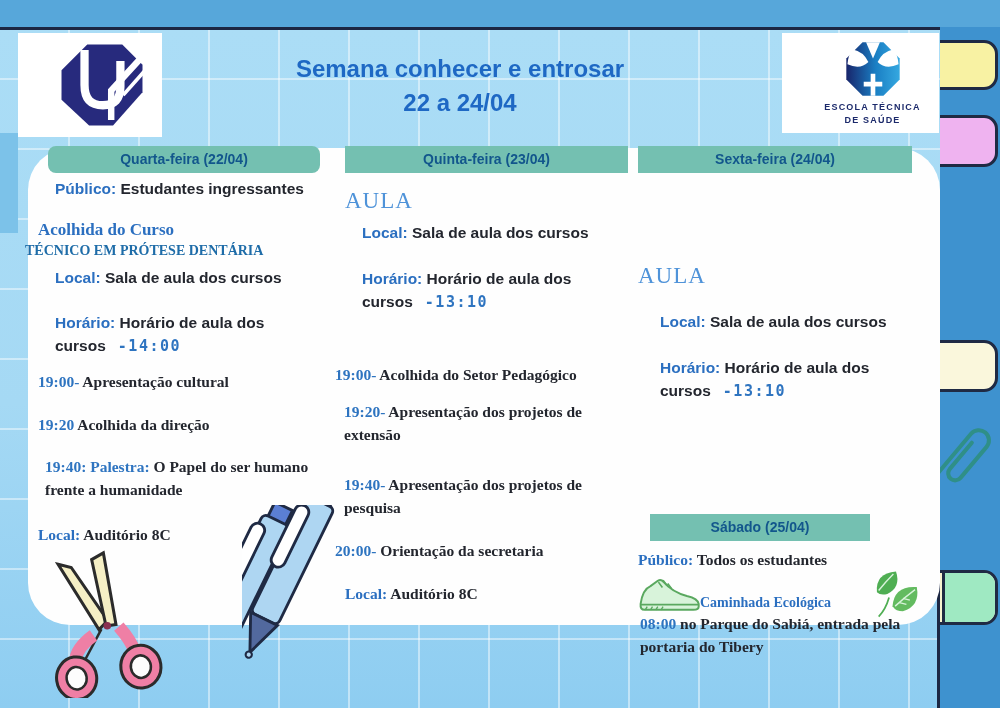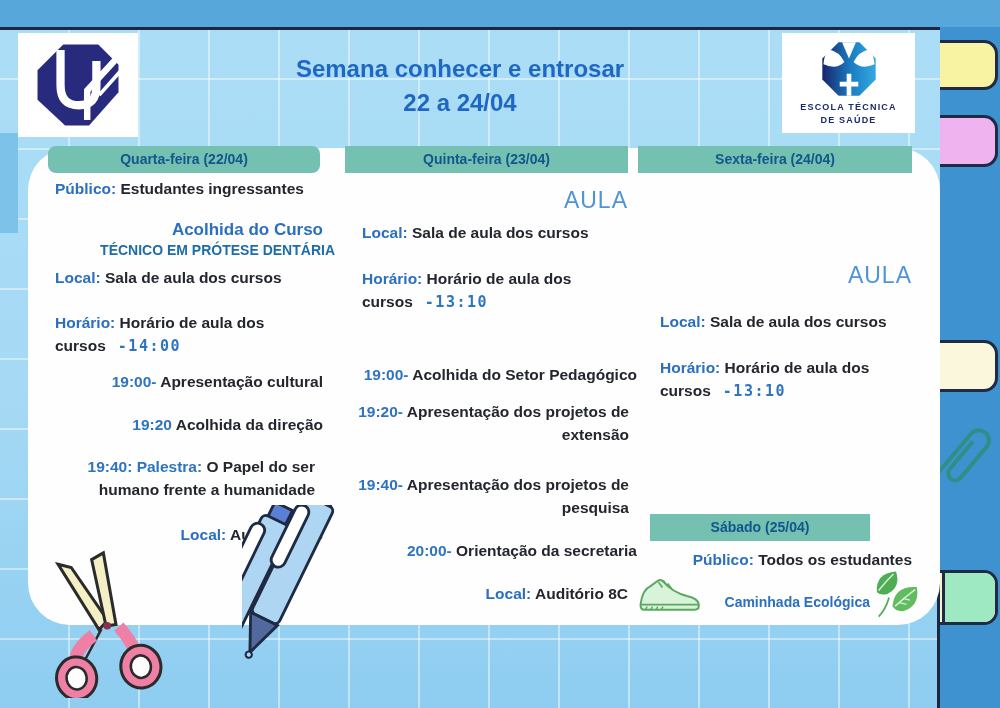--- a/index.html
+++ b/index.html
@@ -14,40 +14,40 @@
       repeating-linear-gradient(0deg, transparent 0 68px, rgba(255,255,255,.45) 68px 70px),
       linear-gradient(180deg,#abddf6 0%,#a5d9f4 55%,#8ecdf1 100%);
     border-top:3px solid #1c2743;box-sizing:border-box;z-index:1;}
   .left-accent{position:absolute;left:0;top:103px;width:18px;height:100px;background:#7cc2e9;}
   .right-edge-line{position:absolute;left:937px;top:555px;width:3px;height:153px;background:#1c2743;z-index:2;}
 
   .tab{position:absolute;width:68px;box-sizing:border-box;border:3px solid #1f2a44;
        border-radius:0 14px 14px 0;z-index:0;}
   .tab-inner{position:absolute;left:9px;top:0;right:0;bottom:0;border-radius:0 11px 11px 0;}
 
-  .logo-box{position:absolute;background:#ffffff;z-index:3;}
+  .logo-box{position:absolute;background:#ffffff;z-index:3;padding-left:24px;}
   .logo-box.left{left:18px;top:33px;width:120px;height:104px;display:flex;align-items:center;justify-content:center;}
   .logo-box.right{left:782px;top:33px;width:133px;height:100px;display:flex;flex-direction:column;align-items:center;justify-content:center;}
   .ets-text{font-size:9px;font-weight:bold;color:#1c2a6b;letter-spacing:1.2px;text-align:center;line-height:13px;margin-top:3px;}
 
   .title{position:absolute;left:160px;top:52px;width:600px;text-align:center;z-index:3;
          color:#1e68c4;font-weight:bold;font-size:24px;line-height:34px;}
 
   .card{position:absolute;left:28px;top:148px;width:912px;height:477px;background:#fefefe;
         border-radius:42px;z-index:2;}
 
   .day-bar{position:absolute;height:27px;background:#74c0b1;color:#12568c;font-weight:bold;
            font-size:14px;line-height:27px;text-align:center;z-index:4;}
   .bar-wed{left:48px;top:146px;width:272px;border-radius:8px;}
   .bar-thu{left:345px;top:146px;width:283px;}
   .bar-fri{left:638px;top:146px;width:274px;}
   .bar-sat{left:650px;top:514px;width:220px;}
 
   .txt{position:absolute;z-index:5;font-weight:bold;font-size:15.5px;color:#23262e;line-height:23px;}
-  .center{text-align:right;}
+  .center{text-align:left;font-family:Liberation Serif, serif;}
   .blue{color:#2b6fc0;}
   .teal-blue{color:#1e6ca8;}
   .time{color:#2e74c0;margin-top:32px;}
   .digits{font-family:"DejaVu Sans Mono",monospace;color:#2e74c0;letter-spacing:1.5px;font-size:15px;margin-left:12px;}
   .aula{font-weight:400;font-size:23px;color:#4f93d9;letter-spacing:1px;}
 
   svg{display:block;}
   .illus{position:absolute;z-index:6;}
 </style>
 </head>
@@ -183,20 +183,24 @@
   <div class="txt" style="left:660px;top:356px;width:245px;">
     <span class="blue">Horário:</span>
     <span>Horário de aula dos cursos</span><span class="digits">-13:10</span>
   </div>
 
   <div class="txt center" style="left:638px;top:548px;width:274px;">
     <span class="blue">Público:</span>
     <span>Todos os estudantes</span>
   </div>
   <div class="txt center blue" style="left:700px;top:591px;width:170px;font-size:14px;">Caminhada Ecológica</div>
+  <div class="txt center" style="left:640px;top:612px;width:292px;">
+    <span class="time">08:00</span>
+    <span>no Parque do Sabiá, entrada pela portaria do Tibery</span>
+  </div>
 
   <svg class="illus" style="left:636px;top:573px;" width="66" height="42" viewBox="0 0 100 62">
     <path d="M7,46 Q10,24 22,19 L33,11 Q38,8 42,13 Q55,28 77,34 Q94,38 95,46 L95,50 Q95,55 87,55 L13,55 Q6,55 7,46 Z" fill="#d8f3da" stroke="#5aa85f" stroke-width="3"></path>
     <path d="M7,47 L95,47" stroke="#5aa85f" stroke-width="2.5" fill="none"></path>
     <path d="M34,13 L40,21 M41,10 L47,18 M48,15 L54,23" stroke="#5aa85f" stroke-width="2.5" fill="none"></path>
     <path d="M14,55 l3,-5 M22,55 l3,-5 M30,55 l3,-5 M38,55 l3,-5" stroke="#5aa85f" stroke-width="2" fill="none"></path>
   </svg>
 
   <svg class="illus" style="left:870px;top:568px;" width="52" height="52" viewBox="0 0 60 60">
     <path d="M8,28 Q6,6 30,4 Q36,22 20,30 Q12,32 8,28 Z" fill="#4fae53"></path>

